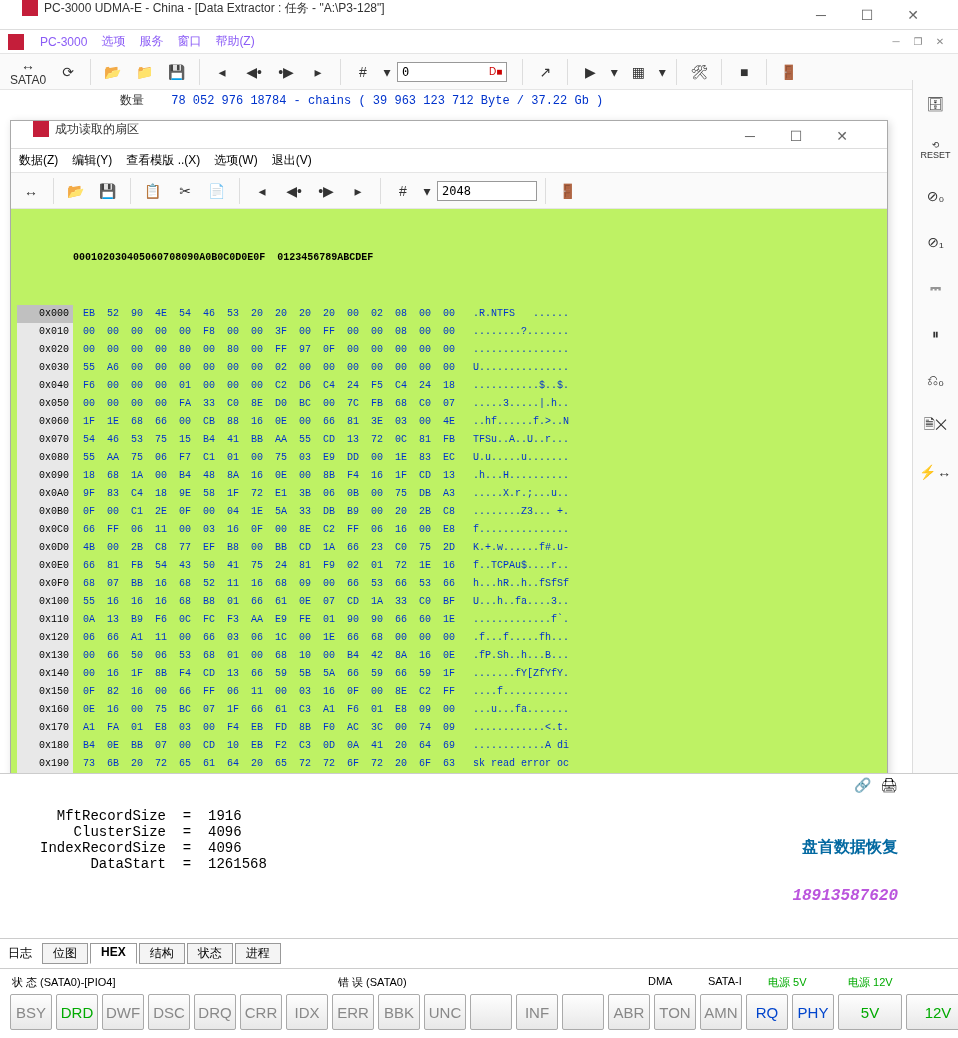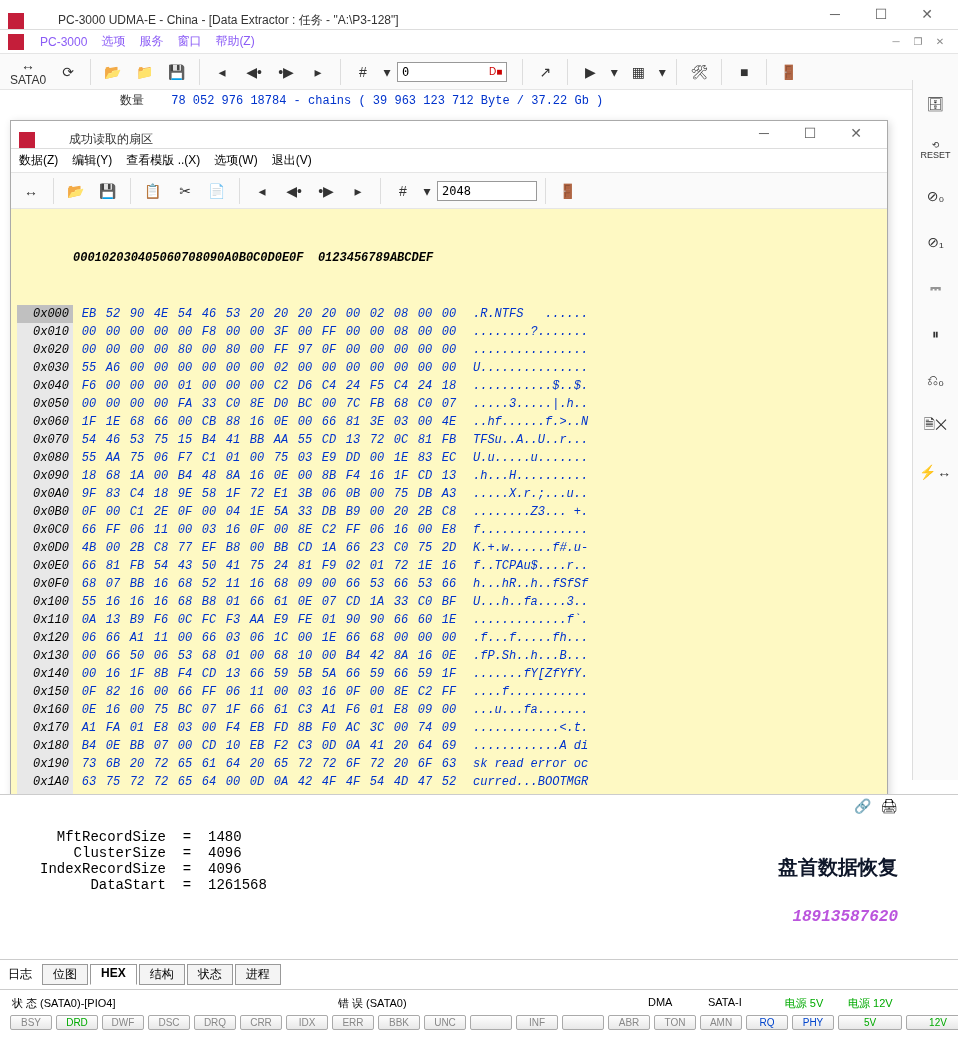--- a/index.html
+++ b/index.html
@@ -1,64 +1,64 @@
 <!DOCTYPE html>
 <html><head>
 <meta charset="utf-8">
 <style>
 * { box-sizing: border-box; margin: 0; padding: 0; }
 body { font-family: "Microsoft YaHei", "Segoe UI", sans-serif; font-size: 12px; background: #fff; color: #000; width: 958px; height: 1038px; overflow: hidden; position: relative; }
-.titlebar { height: 30px; background: #fff; display: flex; align-items: flex-end; padding: 0 8px; border-bottom: 1px solid #ddd; gap: 28px; }
+.titlebar { height: 30px; background: #fff; display: flex; align-items: flex-start; padding: 0 22px; border-bottom: 1px solid #ddd; }
 .titlebar .app-icon { width: 16px; height: 16px; background: #c41e3a; margin-right: 6px; display:inline-block; }
 .titlebar .title { flex: 1; color: #333; font-size: 12px; }
 .titlebar .win-btns { display: flex; gap: 0; }
 .titlebar .win-btn { width: 46px; height: 30px; display: flex; align-items: center; justify-content: center; color: #666; font-size: 14px; }
 .menubar { height: 24px; display: flex; align-items: center; padding: 0 8px; gap: 14px; border-bottom: 1px solid #e5e5e5; font-size: 12px; }
 .menubar .app-icon { width: 16px; height: 16px; background: #c41e3a; display:inline-block; margin-right: 2px; }
 .menubar .mi { color: #8b5cf6; }
 .mdi-btns { margin-left: auto; display: flex; gap: 2px; color: #888; font-size: 10px; }
 .mdi-btns span { width: 20px; text-align:center; }
 .toolbar { height: 36px; display: flex; align-items: center; padding: 2px 6px; gap: 4px; border-bottom: 1px solid #e5e5e5; background: #fafafa; }
 .tb-sep { width: 1px; height: 26px; background: #ddd; margin: 0 4px; }
 .tb-btn { width: 28px; height: 28px; display: flex; align-items: center; justify-content: center; font-size: 14px; color: #333; border: 1px solid transparent; }
 .tb-label { font-size: 12px; color: #333; }
 .tb-input { height: 20px; border: 1px solid #999; padding: 0 4px; font-size: 12px; font-family: monospace; }
 .infoline { height: 20px; padding: 2px 8px 2px 120px; font-size: 12px; color: #0033cc; font-family: "Courier New", monospace; background: #fff; }
 .infoline .lbl { color: #333; margin-right: 20px; }
 .subwin { position: absolute; left: 10px; top: 120px; width: 878px; height: 720px; background: #fff; border: 1px solid #aaa; box-shadow: 2px 2px 8px rgba(0,0,0,.15); display: flex; flex-direction: column; }
 .subwin .titlebar { height: 28px; }
 .subwin-menubar { height: 24px; display: flex; align-items: center; padding: 0 8px; gap: 14px; border-bottom: 1px solid #e5e5e5; font-size: 12px; }
 .subwin-toolbar { height: 36px; display: flex; align-items: center; padding: 2px 6px; gap: 4px; border-bottom: 1px solid #e5e5e5; background: #fafafa; }
-.hex-area { flex: 1; overflow: hidden; font-family: "Courier New", monospace; font-size: 12px; line-height: 18px; background: #fef9c3; padding: 4px 6px; white-space: pre; font-style: italic; }
+.hex-area { flex: 1; overflow: hidden; font-family: "Courier New", monospace; font-size: 10px; line-height: 18px; background: #bef264; padding: 4px 6px; white-space: pre; }
 .hex-header { color: #000; font-weight: bold; margin-bottom:2px;}
 .hex-header .offset-pad { display:inline-block; width:56px; }
 .hex-row .offs { display:inline-block; width:56px; text-align:right; color:#000; background:#e8e8e8; padding:0 4px; margin-right:4px;}
 .hex-row .offs.sel { background:#c0c0c0; }
 .hex-row .hexb { color:#0033cc; display:inline-block; width:24px; text-align:center; }
 .hex-row .ascii { color:#0033cc; margin-left:12px; }
 .sub-status { height: 20px; border-top: 1px solid #ccc; display: flex; align-items: center; font-size: 12px; padding: 0 6px; gap: 6px; background:#f4f4f4;}
 .sub-status .cell { border-right:1px solid #ccc; padding:0 8px; }
 .sub-status .green-box { width:10px; height:10px; background:#2a2; display:inline-block; margin-right:4px;}
 .right-rail { position: absolute; right: 0; top: 80px; width: 46px; height: 700px; border-left: 1px solid #ddd; background: #fafafa; display: flex; flex-direction: column; align-items: center; gap: 14px; padding-top: 8px; }
 .right-rail .rbtn { width: 32px; height: 32px; display: flex; align-items:center; justify-content:center; font-size:14px; color:#333; border:1px solid transparent; }
 .bottom-fixed { position: absolute; left: 0; bottom: 0; width: 958px; background: #fff; }
 .ntfs-block { font-family: "Courier New", monospace; font-size: 14px; line-height: 16px; padding: 2px 8px 2px 40px; border-top: 1px solid #ccc; color:#000; white-space: pre; position: relative; }
 .ntfs-block .icons { position:absolute; right:60px; top:4px; display:flex; gap:8px; }
 .ntfs-block .watermark { position:absolute; right:60px; bottom:2px; text-align:right; }
-.ntfs-block .wm1 { color:#0f172a; font-size:20px; font-weight:bold; text-shadow:1px 1px #fff;}
+.ntfs-block .wm1 { color:#0369a1; font-size:16px; font-weight:bold; text-shadow:1px 1px #fff;}
 .ntfs-block .wm2 { color:#b5d; font-size:16px; font-weight:bold; font-style:italic;}
 .tabs { display: flex; gap: 2px; padding: 4px 8px; border-top: 1px solid #ccc; align-items:center;}
 .tabs .tab-lbl { margin-right:8px; }
 .tabs .tab { border:1px solid #999; padding:1px 10px; font-size:12px; background:#f4f4f4;}
 .tabs .tab.active { background:#fff; border-bottom-color:#fff; font-weight:bold;}
 .status-panel { border-top:1px solid #ccc; padding:4px 8px 8px; font-size:12px; }
 .status-panel .row1 { display:flex; gap:0; }
 .status-panel .grp-title { font-size:11px; padding:2px 4px;}
 .status-panel .row2 { display:flex; gap:0px; }
-.status-chip { width:42px; height:15px; margin:2px 2px 0 2px; border:1px solid #aaa; border-radius:2px; display:flex; align-items:center; justify-content:center; font-size:10px; background:linear-gradient(#fefefe,#e8e8e8); }
+.status-chip { width:42px; height:36px; margin:2px 2px 0 2px; border:1px solid #aaa; border-radius:2px; display:flex; align-items:center; justify-content:center; font-size:15px; background:linear-gradient(#fefefe,#e8e8e8); }
 .status-chip.green { color:#0a0; }
 .status-chip.blue { color:#04c; }
 .status-chip.gray { color:#888; }
 .grp-title.green { color:#0a0;}
 </style>
 </head>
 <body>
 
 <div class="titlebar">
   <span class="app-icon"></span>
@@ -183,21 +183,21 @@
   </div>
   <div class="sub-status">
     <div class="cell" style="width:230px;text-align:right;">0($00)</div>
     <div class="cell">: 235 W : 21227 DW : 131808125</div>
     <div class="cell"><span class="green-box"></span><span>成功读取的扇区</span></div>
   </div>
 </div>
 
 <div class="bottom-fixed">
   <div class="ntfs-block">
-    <div id="ntfs-lines"><div>  MftRecordSize  =  1480</div><div>    ClusterSize  =  4096</div><div>IndexRecordSize  =  4096</div><div>      DataStart  =  1261568</div></div>
+    <div id="ntfs-lines"><div>  MftRecordSize  =  1916</div><div>    ClusterSize  =  4096</div><div>IndexRecordSize  =  4096</div><div>      DataStart  =  1261568</div></div>
     <div class="icons">
       <span>🔗</span>
       <span>🖨</span>
     </div>
     <div class="watermark">
       <div class="wm1">盘首数据恢复</div>
       <div class="wm2">18913587620</div>
     </div>
   </div>
   <div class="tabs">
@@ -217,21 +217,21 @@
         </div>
       <div style="width:310px;">
           <div class="grp-title">错 误 (SATA0)</div>
         </div>
       <div style="width:60px;">
           <div class="grp-title">DMA</div>
         </div>
       <div style="width:60px;">
           <div class="grp-title">SATA-I</div>
         </div>
-      <div style="width:80px;text-align:center;">
+      <div style="width:80px;">
           <div class="grp-title green">电源 5V</div>
         </div>
       <div style="width:80px;">
           <div class="grp-title green">电源 12V</div>
         </div>
     </div>
     <div class="row2" id="status-row">
         <div style="display:flex;">
           <div class="status-chip gray">BSY</div>
           <div class="status-chip green">DRD</div>

